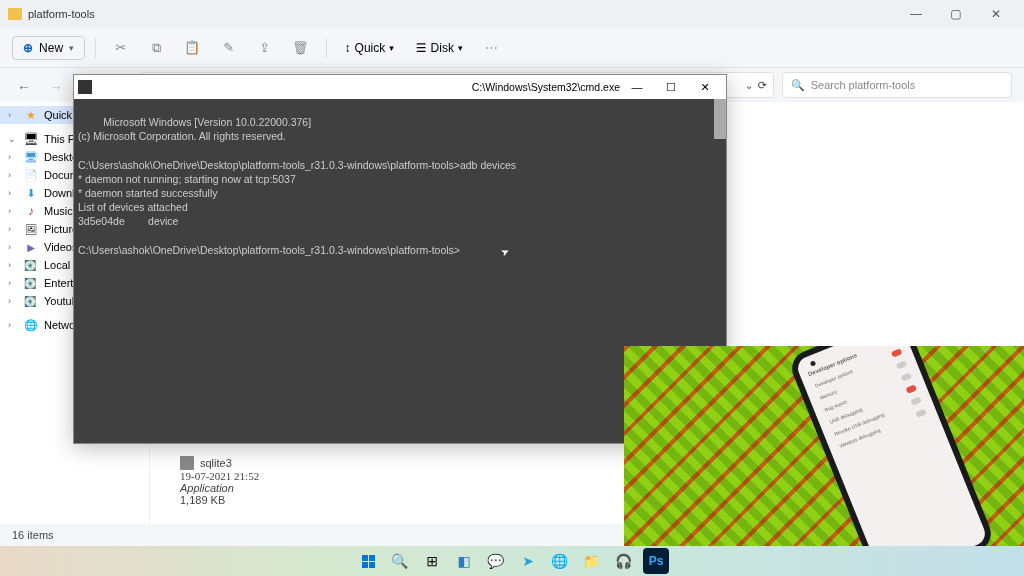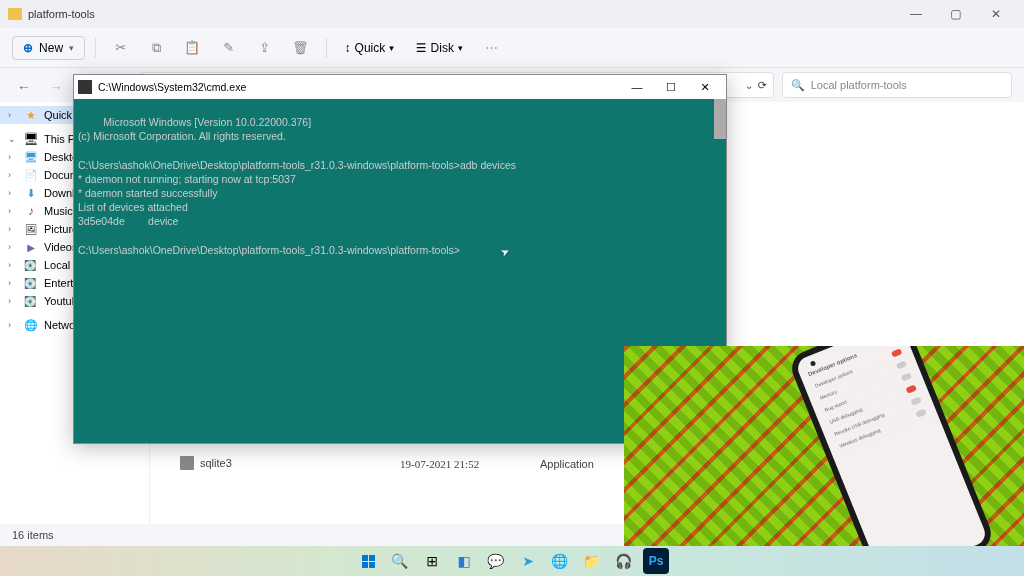--- a/index.html
+++ b/index.html
@@ -38,36 +38,36 @@
   .ico-desk::before { content: "🖥"; color: #3a9bdc; font-size: 11px; }
   .ico-doc::before { content: "📄"; font-size: 11px; }
   .ico-down::before { content: "⬇"; color: #3a9bdc; font-size: 11px; }
   .ico-music::before { content: "♪"; color: #c0392b; font-size: 12px; }
   .ico-pic::before { content: "🖼"; font-size: 10px; }
   .ico-vid::before { content: "▶"; color: #7b5fb3; font-size: 10px; }
   .ico-disk::before { content: "💽"; font-size: 10px; }
   .ico-net::before { content: "🌐"; color: #3a9bdc; font-size: 11px; }
 
   .content { flex: 1; position: relative; }
-  .file-row { position: absolute; left: 30px; right: 20px; display: flex; font-size: 11px; color: #444; align-items: flex-end; }
+  .file-row { position: absolute; left: 30px; right: 20px; display: flex; font-size: 11px; color: #444; align-items: flex-start; flex-direction: column; }
   .file-row .fico2 { width: 14px; height: 14px; background: #888; margin-right: 6px; border-radius: 1px; }
   .col-name { width: 220px; display: flex; align-items: center; }
   .col-date { width: 140px; font-family: Liberation Serif, serif; }
-  .col-type { width: 130px; }
+  .col-type { width: 130px; font-style: italic; }
   .col-size { width: 80px; }
 
   .statusbar { height: 22px; font-size: 11px; color: #444; display: flex; align-items: center; padding: 0 12px; background: #f4f6fa; }
 
   
   .cmd { position: absolute; top: 74px; left: 73px; width: 654px; height: 370px; background: #000; border: 1px solid #888; box-shadow: 0 4px 20px rgba(0,0,0,.25); display: flex; flex-direction: column; }
   .cmd-tb { height: 24px; background: #fff; display: flex; align-items: center; font-size: 10.5px; padding: 0 4px; }
   .cmd-ico { width: 14px; height: 14px; background: #333; margin-right: 6px; }
-  .cmd-tb .tflex { flex: 1; color: #000; }
+  .cmd-tb .tflex { flex: 1; color: #000; text-align: right; }
   .cmd-tb .cbtn { width: 34px; height: 20px; display: flex; align-items: center; justify-content: center; font-size: 11px; cursor: pointer; }
-  .cmd-body { flex: 1; background: #0f766e; color: #ccc; font-family: Consolas, monospace; font-size: 10.5px; line-height: 1.35; padding: 2px 4px; white-space: pre; overflow: hidden; position: relative; }
+  .cmd-body { flex: 1; background: #404040; color: #ccc; font-family: Consolas, monospace; font-size: 10.5px; line-height: 1.35; padding: 2px 4px; white-space: pre; overflow: hidden; position: relative; }
   .cmd-scroll { position: absolute; right: 0; top: 0; width: 12px; height: 40px; background: #aaa; }
   .cursor { position: absolute; left: 427px; top: 146px; width: 10px; height: 14px; }
   .cursor::before { content: "➤"; color: #fff; font-size: 10px; transform: rotate(-25deg); display: block; }
 
   
   .taskbar { position: absolute; bottom: 0; left: 0; right: 0; height: 30px; background: linear-gradient(90deg, #e8d9c8, #d4e8d0, #c9e6dc, #c3dfe9); display: flex; align-items: center; justify-content: center; gap: 6px; }
   .tb-item { width: 26px; height: 26px; border-radius: 4px; display: flex; align-items: center; justify-content: center; font-size: 14px; cursor: pointer; }
   .win-logo { display: grid; grid-template-columns: 6px 6px; grid-template-rows: 6px 6px; gap: 1px; }
   .win-logo span { background: #0078d4; }
 
@@ -125,21 +125,21 @@
   <span class="nav-ico">↑</span>
   <div class="addr-bar">
     <span class="fico"></span>
     <span>› platform-tools_r31.0.3-windows › platform-tools</span>
     <span style="flex:1"></span>
     <span style="color:#666">⌄</span>
     <span>⟳</span>
   </div>
   <div class="search-bar">
     <span>🔍</span>
-    <span>Local platform-tools</span>
+    <span>Search platform-tools</span>
   </div>
 </div>
 
 <div class="main">
   <div class="sidebar" id="sidebar">
       <div class="sb-item quick">
         <span class="chev">›</span>
         <span class="sb-ico ico-star"></span>
         <span>Quick access</span>
       </div>

